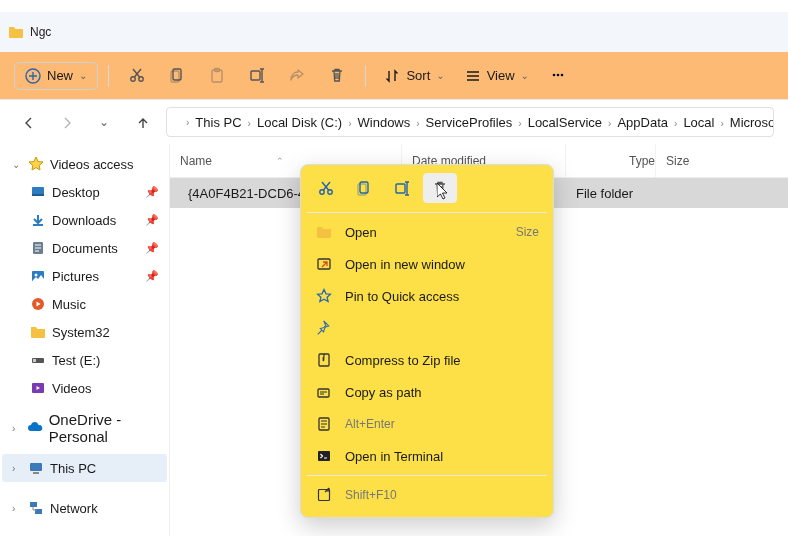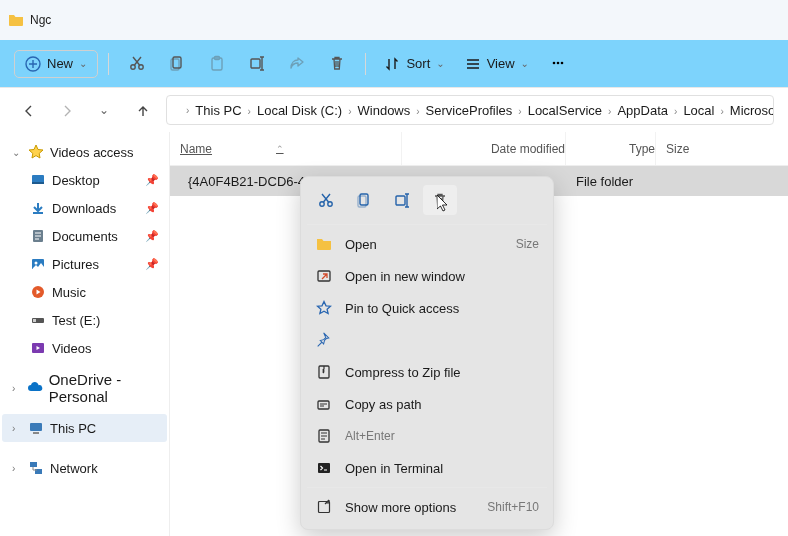--- a/index.html
+++ b/index.html
@@ -1,22 +1,22 @@
 <!DOCTYPE html>
 <html><head>
 <meta charset="utf-8">
 <style>
 * { box-sizing: border-box; margin: 0; padding: 0; font-family: "Segoe UI", sans-serif; }
 body { width: 788px; height: 536px; overflow: hidden; background: #fff; color: #1a1a1a; font-size: 13px; }
 
-.title-bar { height: 28px; display: flex; align-items: center; padding: 20px 8px; background: #f3f7fb; }
+.title-bar { height: 28px; display: flex; align-items: center; padding: 20px 8px; background: #f3f7fb; margin-top: 12px; }
 .title-bar .folder-ico { width: 16px; height: 16px; margin-right: 6px; }
 .title-text { font-size: 12px; }
 
-.toolbar { height: 48px; display: flex; align-items: center; padding: 0 14px; background: #7dd3fc; gap: 4px; border-bottom: 1px solid #e8e8e8; }
+.toolbar { height: 48px; display: flex; align-items: center; padding: 0 14px; background: #fdba74; gap: 4px; border-bottom: 1px solid #e8e8e8; }
 .btn-new { display: flex; align-items: center; gap: 6px; border: 1px solid #d0d0d0; border-radius: 5px; background: #fff0; padding: 5px 10px; cursor: pointer; }
 .btn-new svg { width: 16px; height: 16px; }
 .tool-ic { width: 36px; height: 36px; display: flex; align-items: center; justify-content: center; border-radius: 4px; cursor: pointer; color: #555; }
 .tool-ic.disabled { opacity: .4; cursor: default; }
 .tool-ic svg { width: 17px; height: 17px; }
 .sep { width: 1px; height: 22px; background: #d8d8d8; margin: 0 6px; }
 .btn-lbl { display: flex; align-items: center; gap: 6px; padding: 6px 8px; border-radius: 4px; cursor: pointer; }
 .chev { font-size: 10px; color: #666; }
 
 .navbar { height: 44px; display: flex; align-items: center; padding: 0 14px; gap: 10px; }
@@ -37,29 +37,29 @@
 .side-item .sico { width: 16px; height: 16px; display: flex; align-items: center; justify-content: center; }
 .side-item .sico svg { width: 16px; height: 16px; }
 .side-item.child { padding-left: 28px; }
 .pin { position: absolute; right: 8px; font-size: 11px; color: #999; }
 .side-item.sel { background: #e6eef7; }
 .side-group { margin-top: 12px; }
 
 .content { flex: 1; position: relative; }
 .cols { display: flex; height: 34px; align-items: center; border-bottom: 1px solid #eee; color: #555; font-size: 12px; }
 .col { padding-left: 10px; border-right: 1px solid #f2f2f2; display: flex; align-items: center; height: 100%; }
-.col.name { width: 232px; gap: 4px; text-decoration: underline; } .col.date { width: 164px; justify-content: flex-end; } .col.type { width: 90px; justify-content: flex-end; } .col.size { width: 72px; border-right: none; }
+.col.name { width: 232px; gap: 4px; } .col.date { width: 164px; } .col.type { width: 90px; justify-content: flex-end; } .col.size { width: 72px; border-right: none; }
 .sort-ind { font-size: 9px; margin-left: 60px; color: #999; }
 
 .row { display: flex; height: 30px; align-items: center; background: #d8d8d8; }
 .row .cell { padding-left: 10px; display: flex; align-items: center; height: 100%; }
 .row .cell.name { width: 232px; gap: 8px; overflow: hidden; white-space: nowrap; }
 .row .cell.date { width: 164px; align-items: center; } .row .cell.type { width: 90px; } .row .cell.size { width: 72px; }
 
-.context { position: absolute; left: 300px; top: 176px; width: 254px; background: #e5e5e5; border: 1px solid #dcdcdc; border-radius: 8px; box-shadow: 0 8px 24px rgba(0,0,0,.2); padding: 6px; }
+.context { position: absolute; left: 300px; top: 164px; width: 254px; background: #fde047; border: 1px solid #dcdcdc; border-radius: 8px; box-shadow: 0 8px 24px rgba(0,0,0,.2); padding: 6px; }
 .ctx-bar { display: flex; gap: 4px; padding: 2px 2px 6px; }
 .ctx-ic { width: 34px; height: 30px; display: flex; align-items: center; justify-content: center; border-radius: 4px; cursor: pointer; color: #2563aa; }
 .ctx-ic svg { width: 17px; height: 17px; }
 .ctx-ic.hovered { background: #eee; color: #555; position: relative; }
 .cursor { position: absolute; top: 10px; left: 14px; }
 .ctx-divider { height: 1px; background: #e8e8e8; margin: 3px 0; }
 .ctx-item { display: flex; align-items: center; height: 32px; padding: 0 8px; border-radius: 4px; cursor: pointer; gap: 12px; }
 .ctx-item .ci { width: 18px; height: 18px; display: flex; align-items: center; justify-content: center; color: #333; }
 .ctx-item .ci svg { width: 16px; height: 16px; }
 .ctx-item .lbl { flex: 1; }
@@ -317,20 +317,28 @@
             <svg viewBox="0 0 16 16">
               <circle cx="8" cy="8" r="6" fill="#e35a2a"></circle>
               <path d="M6.5 5.5v5l4-2.5z" fill="#fff"></path>
             </svg>
           </span>
           <span>Music</span>
         </div>
         <div class="side-item child">
           <span class="sico">
             <svg viewBox="0 0 16 16">
+              <path d="M1 3h5l1.5 2H15v8a1 1 0 01-1 1H2a1 1 0 01-1-1z" fill="#f5c142"></path>
+            </svg>
+          </span>
+          <span>System32</span>
+        </div>
+        <div class="side-item child">
+          <span class="sico">
+            <svg viewBox="0 0 16 16">
               <rect x="2" y="6" width="12" height="5" rx="1" fill="#555"></rect>
               <rect x="3" y="7" width="3" height="3" fill="#ccc"></rect>
             </svg>
           </span>
           <span>Test (E:)</span>
         </div>
         <div class="side-item child">
           <span class="sico">
             <svg viewBox="0 0 16 16">
               <rect x="2" y="3" width="12" height="10" rx="1" fill="#7b3ab0"></rect>
@@ -508,16 +516,15 @@
       </span>
       <span class="lbl">Open in Terminal</span>
     </div>
   <div class="ctx-divider"></div>
   <div class="ctx-item">
       <span class="ci">
         <svg>
           <use href="#ic-moreopts"></use>
         </svg>
       </span>
-      <span class="lbl">Show more options</span>
       <span class="sc">Shift+F10</span>
     </div>
 </div>
 
 </body></html>

